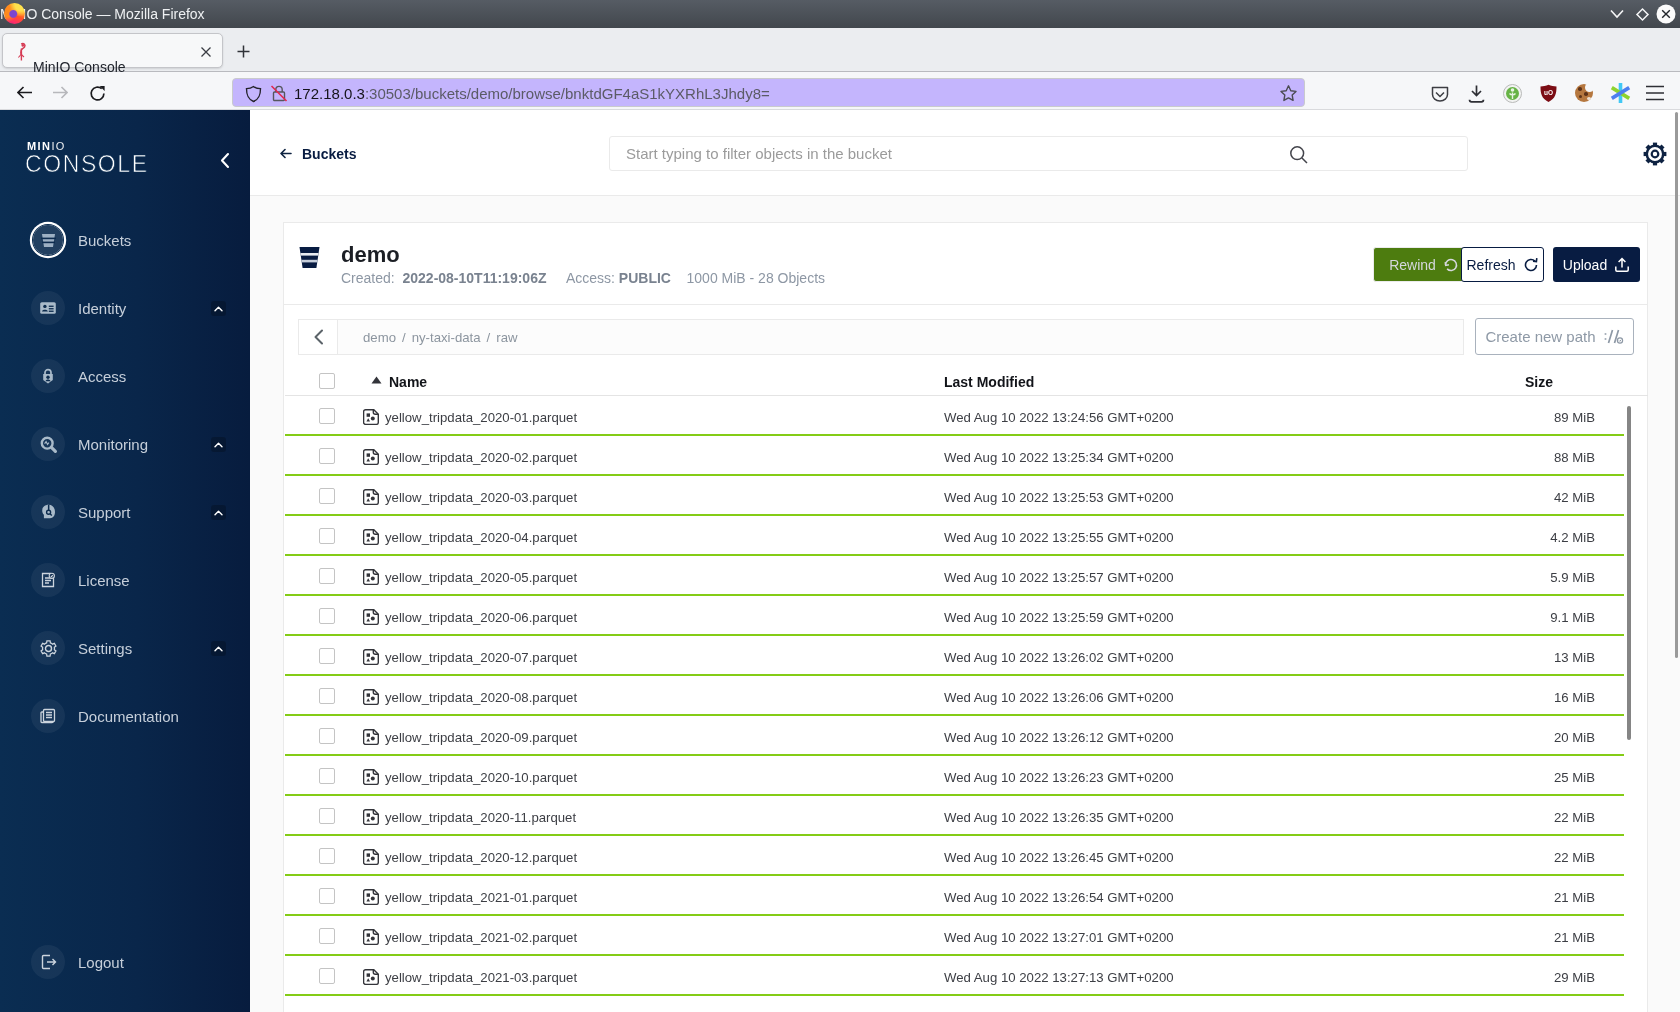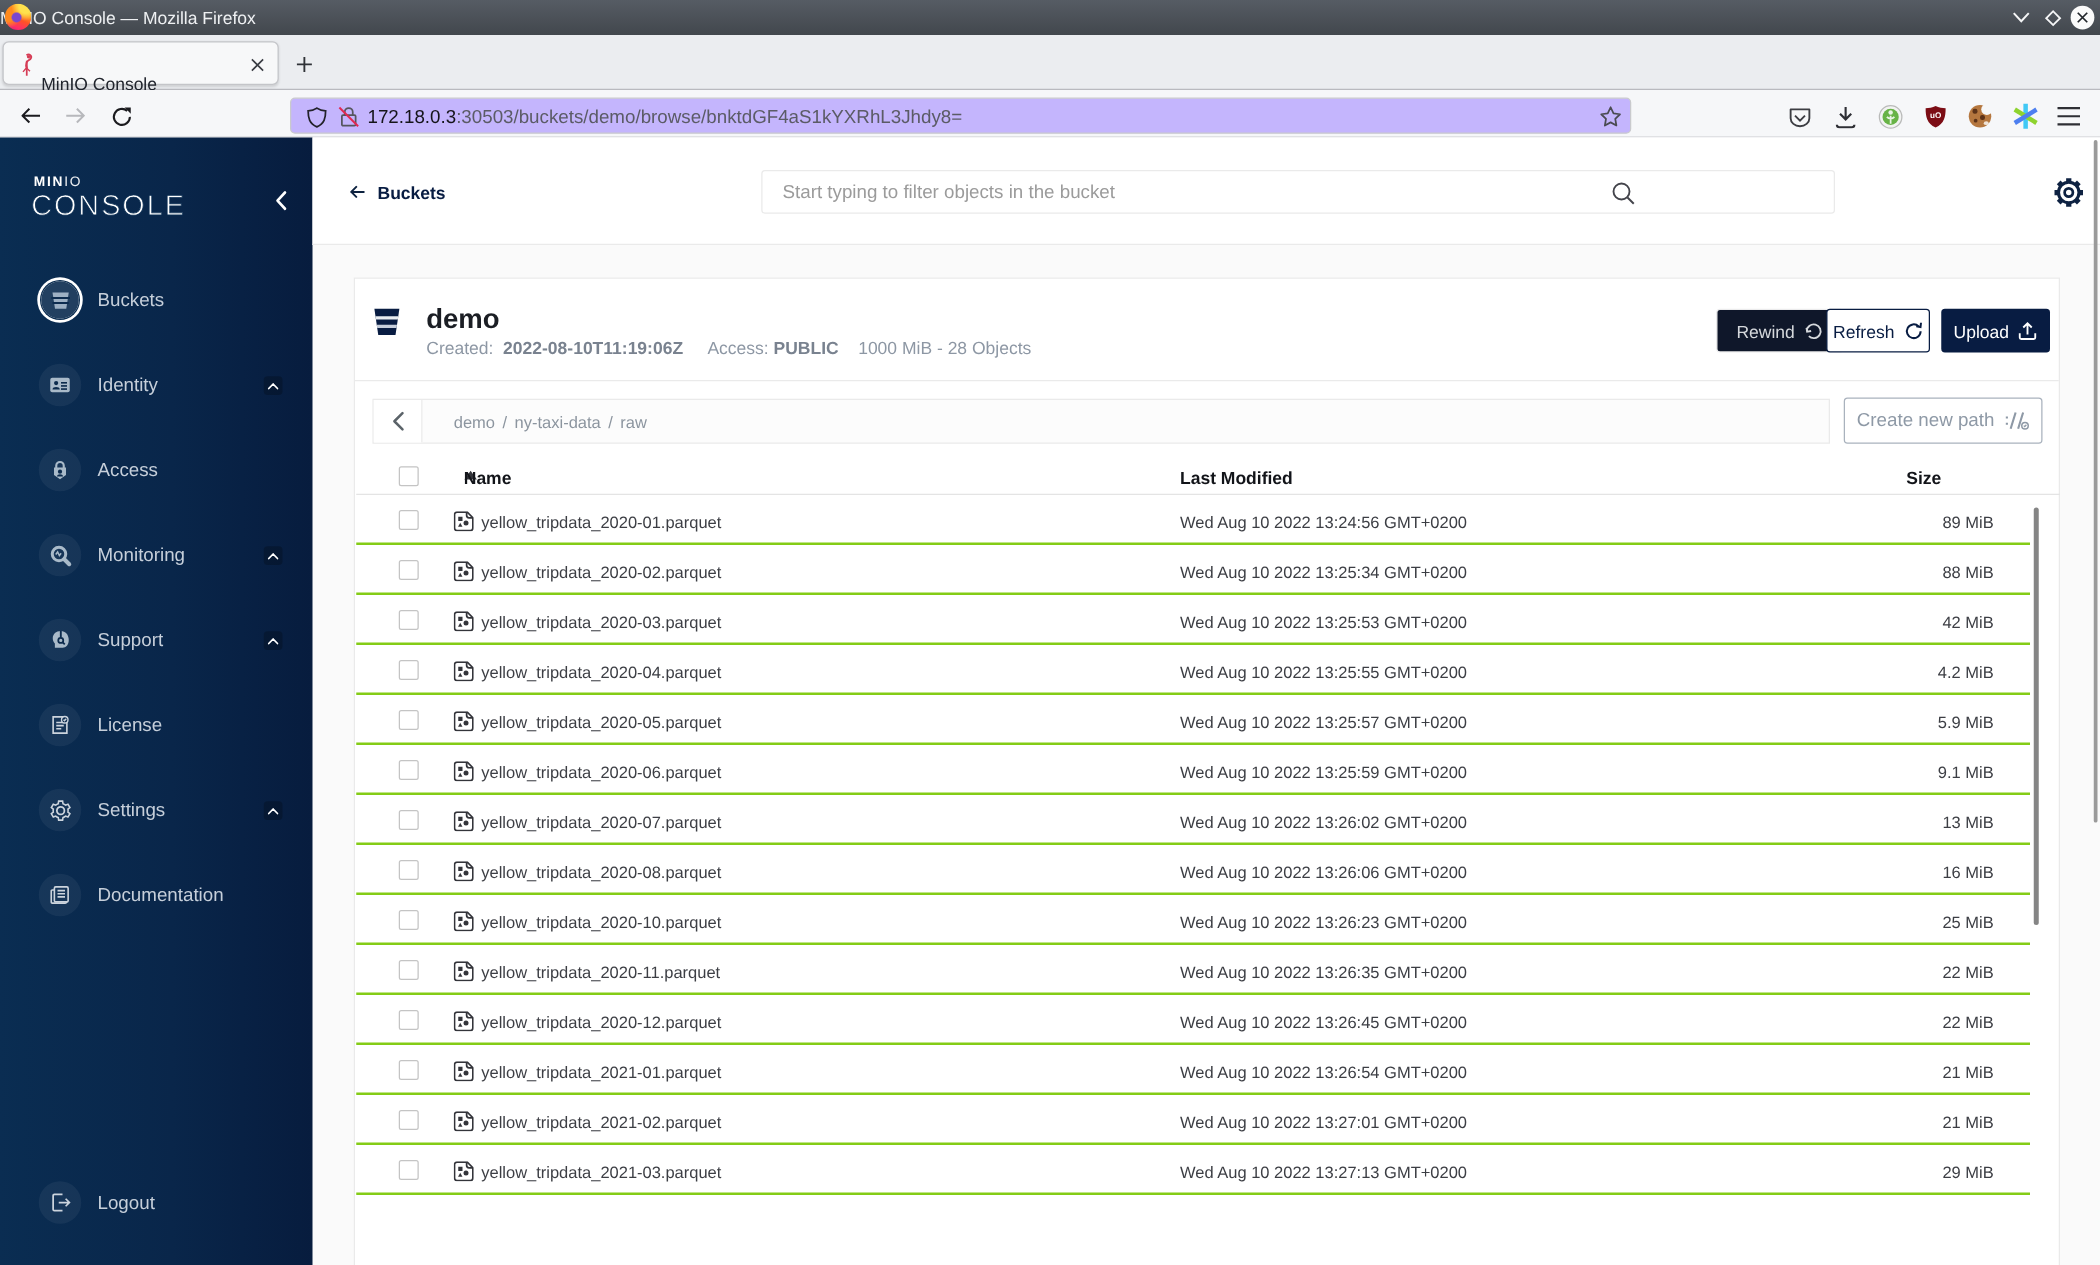--- a/index.html
+++ b/index.html
@@ -46,36 +46,36 @@
 
   
   #panel { position:absolute; left:283px; top:222px; width:1365px; height:800px; background:#fff;
     border:1px solid #eaeaea; }
   #bucketrow { position:absolute; left:0; top:0; width:1363px; height:82px; border-bottom:1px solid #eaeaea; }
   #bname { position:absolute; left:57px; top:19px; font-size:22px; font-weight:bold; color:#1b1e24; }
   #bmeta { position:absolute; left:57px; top:47px; font-size:14px; color:#8d97a4; }
   #bmeta b { color:#79828f; }
   .btn { position:absolute; top:24px; height:35px; border-radius:3px; font-size:14px;
     display:flex; align-items:center; justify-content:center; gap:7px; }
-  #btn-rewind { left:1089px; width:102px; border:1px solid #ebebec; color:#d5d8dc; background:#0f172a; }
+  #btn-rewind { left:1089px; width:102px; border:1px solid #ebebec; color:#d5d8dc; background:#4d7c0f; }
   #btn-refresh { left:1177px; width:83px; border:1px solid #081C42; color:#081C42; background:#fff; }
   #btn-upload { left:1269px; width:87px; background:#081C42; color:#fff; }
 
   #crumbbar { position:absolute; left:14px; top:96px; width:1166px; height:36px; background:#fcfcfc;
     border:1px solid #eaeaea; }
   #crumbbar .backcell { position:absolute; left:0; top:0; width:39px; height:34px; background:#fff;
     border-right:1px solid #eaeaea; display:flex; align-items:center; justify-content:center; }
   #crumbtext { position:absolute; left:64px; top:10px; font-size:13.2px; color:#8c959f; }
   #createpath { position:absolute; left:1191px; top:95px; width:159px; height:37px; background:#fff;
     border:1px solid #a9b2bd; border-radius:3px; color:#8e99a6; font-size:15px;
     display:flex; align-items:center; justify-content:center; gap:8px; }
 
   
   #thead { position:absolute; left:1px; top:131px; width:1363px; height:42px; border-bottom:1px solid #e4e4e4; }
-  .hname { position:absolute; left:86px; top:20px; font-size:14px; font-weight:bold; color:#121419; }
+  .hname { position:absolute; left:104px; top:20px; font-size:14px; font-weight:bold; color:#121419; }
   .hmod  { position:absolute; left:659px; top:20px; font-size:14px; font-weight:bold; color:#121419; }
   .hsize { position:absolute; left:1240px; top:20px; font-size:14px; font-weight:bold; color:#121419; }
   .cb { position:absolute; width:16px; height:16px; border:1px solid #c4c4c4; border-radius:2px; background:#fff; }
   #rows { position:absolute; left:1px; top:173px; width:1363px; }
   .row { position:relative; width:1339px; height:40px; border-bottom:2px solid #84cc16; }
   .row .cb { left:34px; top:12px; }
   .row .ficon { position:absolute; left:78px; top:13px; }
   .row .fname { position:absolute; left:100px; top:14px; font-size:13.2px; color:#3c3e44; }
   .row .fdate { position:absolute; left:659px; top:14px; font-size:13.2px; color:#3c3e44; }
   .row .fsize { position:absolute; right:29px; top:14px; font-size:13.2px; color:#3c3e44; }
@@ -474,20 +474,33 @@
       </div>
       <div class="row">
         <div class="cb"></div>
         <span class="ficon"><svg width="16" height="16" viewBox="0 0 16 16">
  <path d="M2.6 0.7 h8.2 L15.3 5.2 V13.4 a2 2 0 0 1 -2 2 H2.6 a2 2 0 0 1 -2-2 V2.7 a2 2 0 0 1 2-2 Z" fill="none" stroke="#33343a" stroke-width="1.4"></path>
  <path d="M10.3 0.7 V3.2 a2 2 0 0 0 2 2 H15.3" fill="none" stroke="#33343a" stroke-width="1.4"></path>
  <rect x="3.6" y="4.4" width="3.4" height="3.4" fill="#33343a"></rect>
  <path d="M5.2 9.2 l1.8 3.2 h-3.6 Z" fill="#33343a"></path>
  <circle cx="9.8" cy="9.4" r="2" fill="#33343a"></circle>
 </svg></span>
+        <span class="fname">yellow_tripdata_2020-09.parquet</span>
+        <span class="fdate">Wed Aug 10 2022 13:26:12 GMT+0200</span>
+        <span class="fsize">20 MiB</span>
+      </div>
+      <div class="row">
+        <div class="cb"></div>
+        <span class="ficon"><svg width="16" height="16" viewBox="0 0 16 16">
+ <path d="M2.6 0.7 h8.2 L15.3 5.2 V13.4 a2 2 0 0 1 -2 2 H2.6 a2 2 0 0 1 -2-2 V2.7 a2 2 0 0 1 2-2 Z" fill="none" stroke="#33343a" stroke-width="1.4"></path>
+ <path d="M10.3 0.7 V3.2 a2 2 0 0 0 2 2 H15.3" fill="none" stroke="#33343a" stroke-width="1.4"></path>
+ <rect x="3.6" y="4.4" width="3.4" height="3.4" fill="#33343a"></rect>
+ <path d="M5.2 9.2 l1.8 3.2 h-3.6 Z" fill="#33343a"></path>
+ <circle cx="9.8" cy="9.4" r="2" fill="#33343a"></circle>
+</svg></span>
         <span class="fname">yellow_tripdata_2020-10.parquet</span>
         <span class="fdate">Wed Aug 10 2022 13:26:23 GMT+0200</span>
         <span class="fsize">25 MiB</span>
       </div>
       <div class="row">
         <div class="cb"></div>
         <span class="ficon"><svg width="16" height="16" viewBox="0 0 16 16">
  <path d="M2.6 0.7 h8.2 L15.3 5.2 V13.4 a2 2 0 0 1 -2 2 H2.6 a2 2 0 0 1 -2-2 V2.7 a2 2 0 0 1 2-2 Z" fill="none" stroke="#33343a" stroke-width="1.4"></path>
  <path d="M10.3 0.7 V3.2 a2 2 0 0 0 2 2 H15.3" fill="none" stroke="#33343a" stroke-width="1.4"></path>
  <rect x="3.6" y="4.4" width="3.4" height="3.4" fill="#33343a"></rect>

